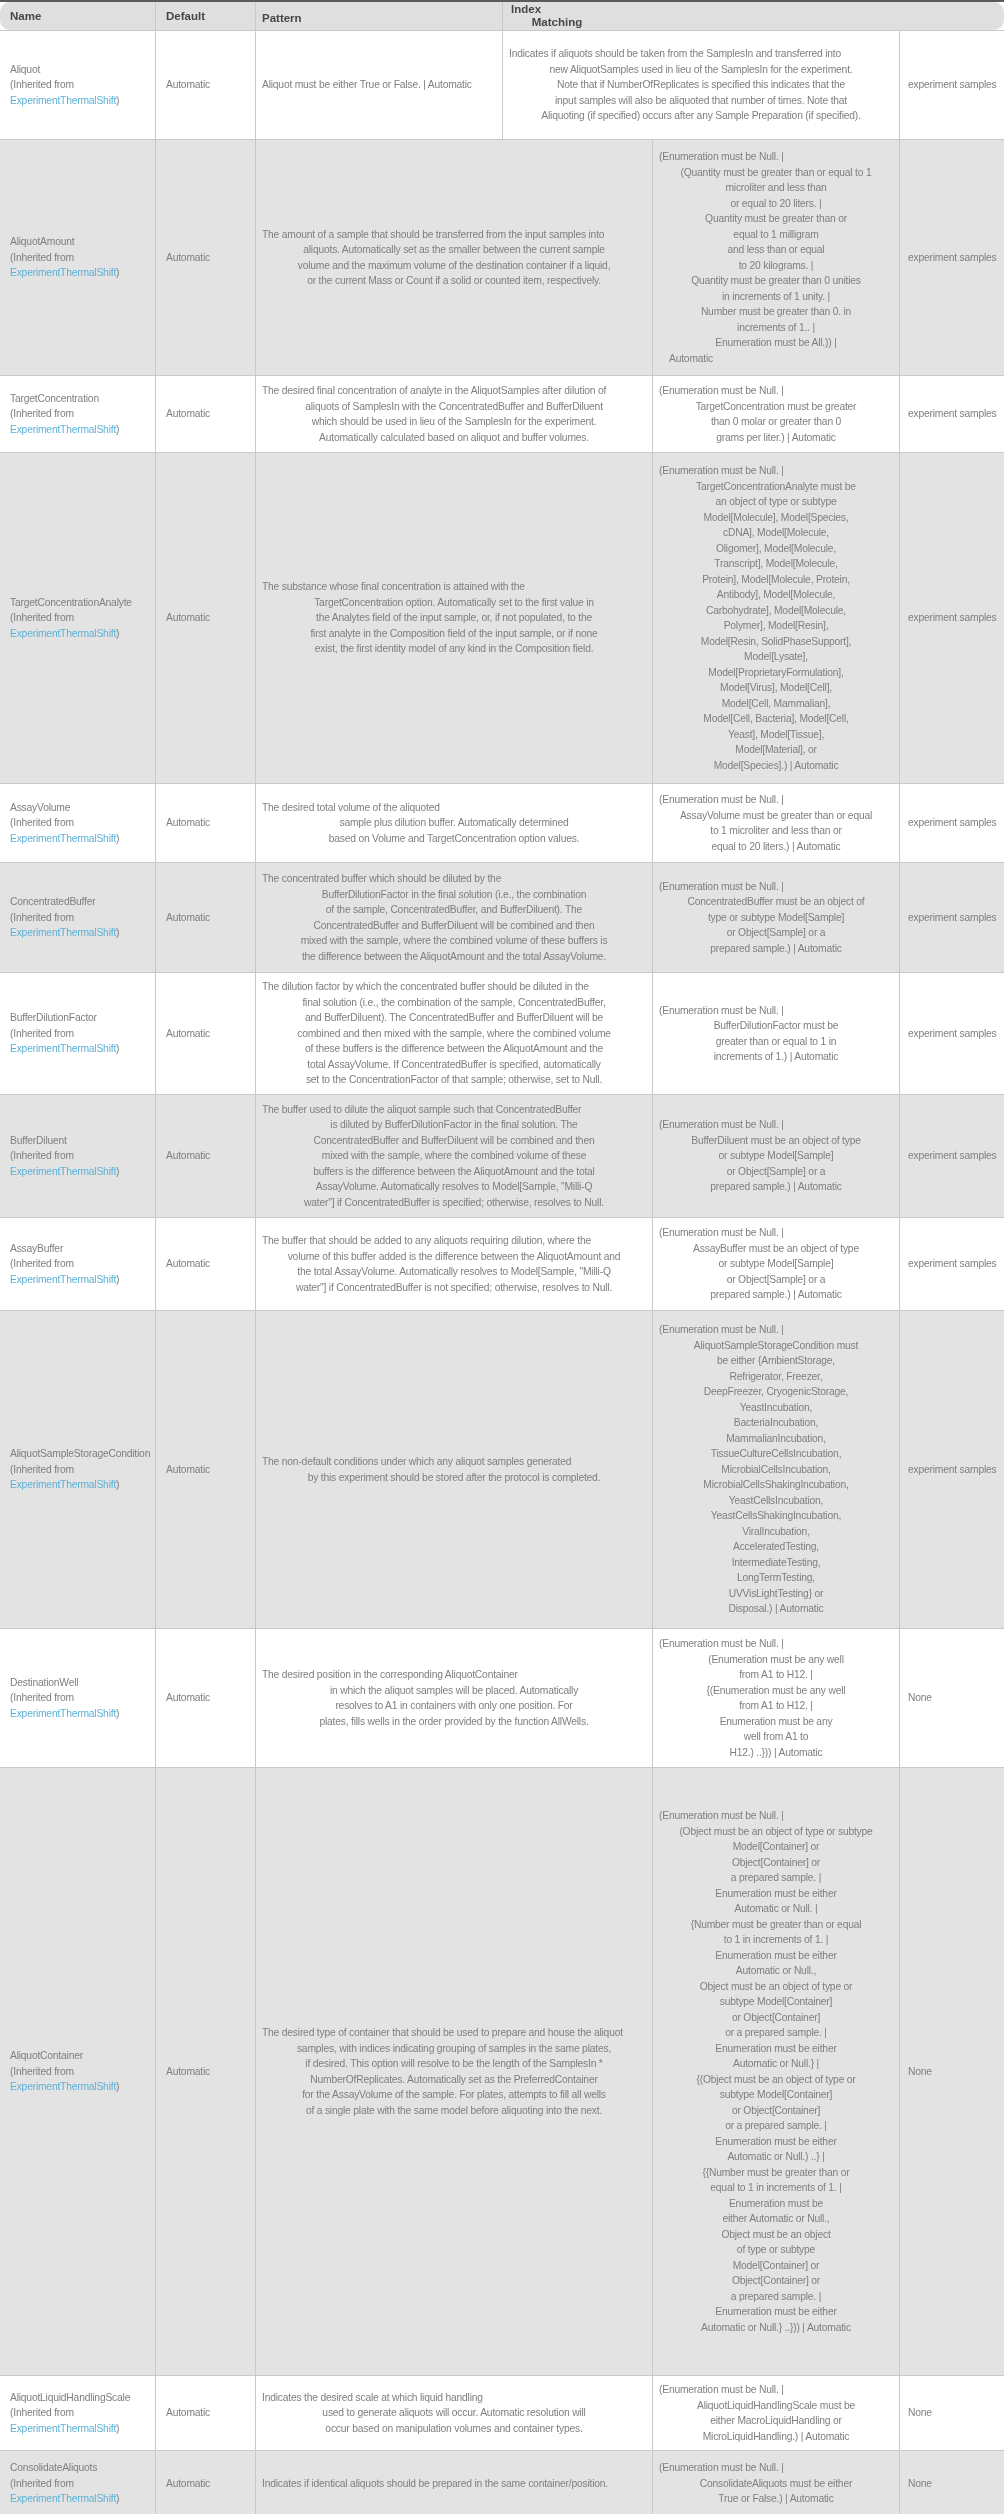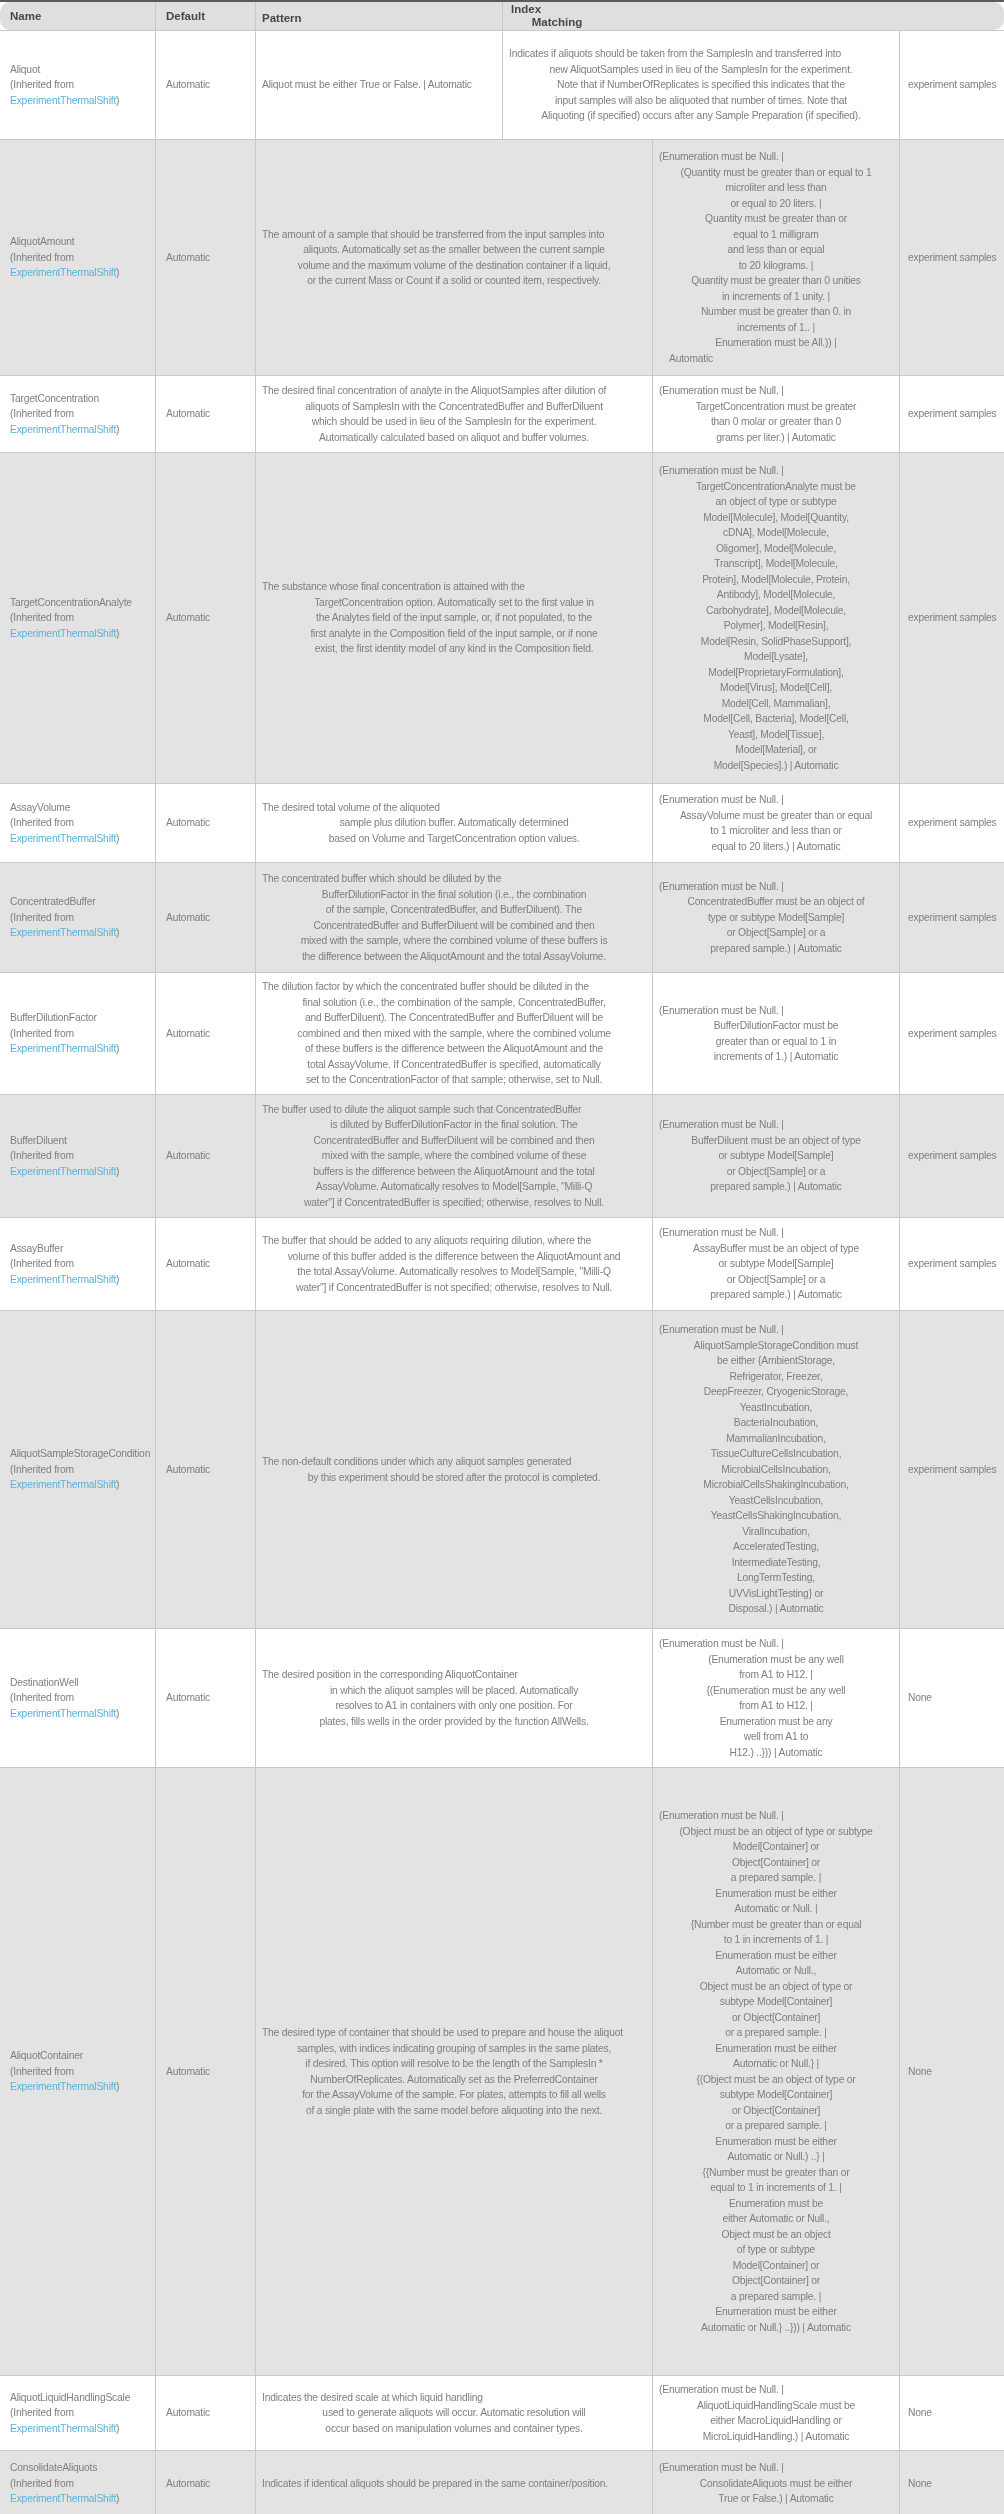--- a/index.html
+++ b/index.html
@@ -189,21 +189,21 @@
             <div>the Analytes field of the input sample, or, if not populated, to the</div>
             <div>first analyte in the Composition field of the input sample, or if none</div>
             <div>exist, the first identity model of any kind in the Composition field.</div>
           </div>
     </div>
     <div class="cell pattern">
       <div class="cell-inner lines">
             <div>(Enumeration must be Null.  |</div>
             <div>TargetConcentrationAnalyte must be</div>
             <div>an object of type or subtype</div>
-            <div>Model[Molecule], Model[Quantity,</div>
+            <div>Model[Molecule], Model[Species,</div>
             <div>cDNA], Model[Molecule,</div>
             <div>Oligomer], Model[Molecule,</div>
             <div>Transcript], Model[Molecule,</div>
             <div>Protein], Model[Molecule, Protein,</div>
             <div>Antibody], Model[Molecule,</div>
             <div>Carbohydrate], Model[Molecule,</div>
             <div>Polymer], Model[Resin],</div>
             <div>Model[Resin, SolidPhaseSupport],</div>
             <div>Model[Lysate],</div>
             <div>Model[ProprietaryFormulation],</div>

